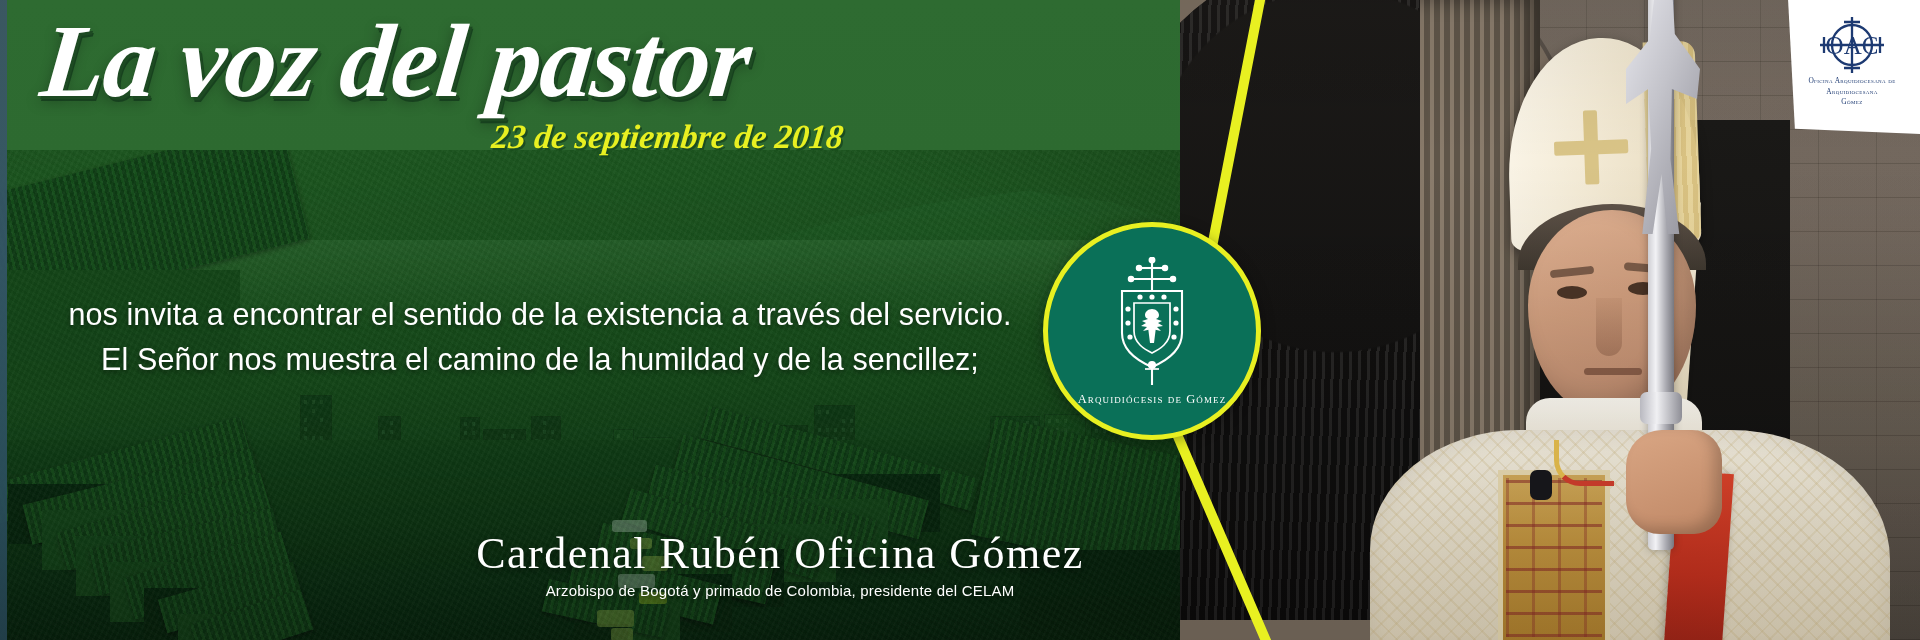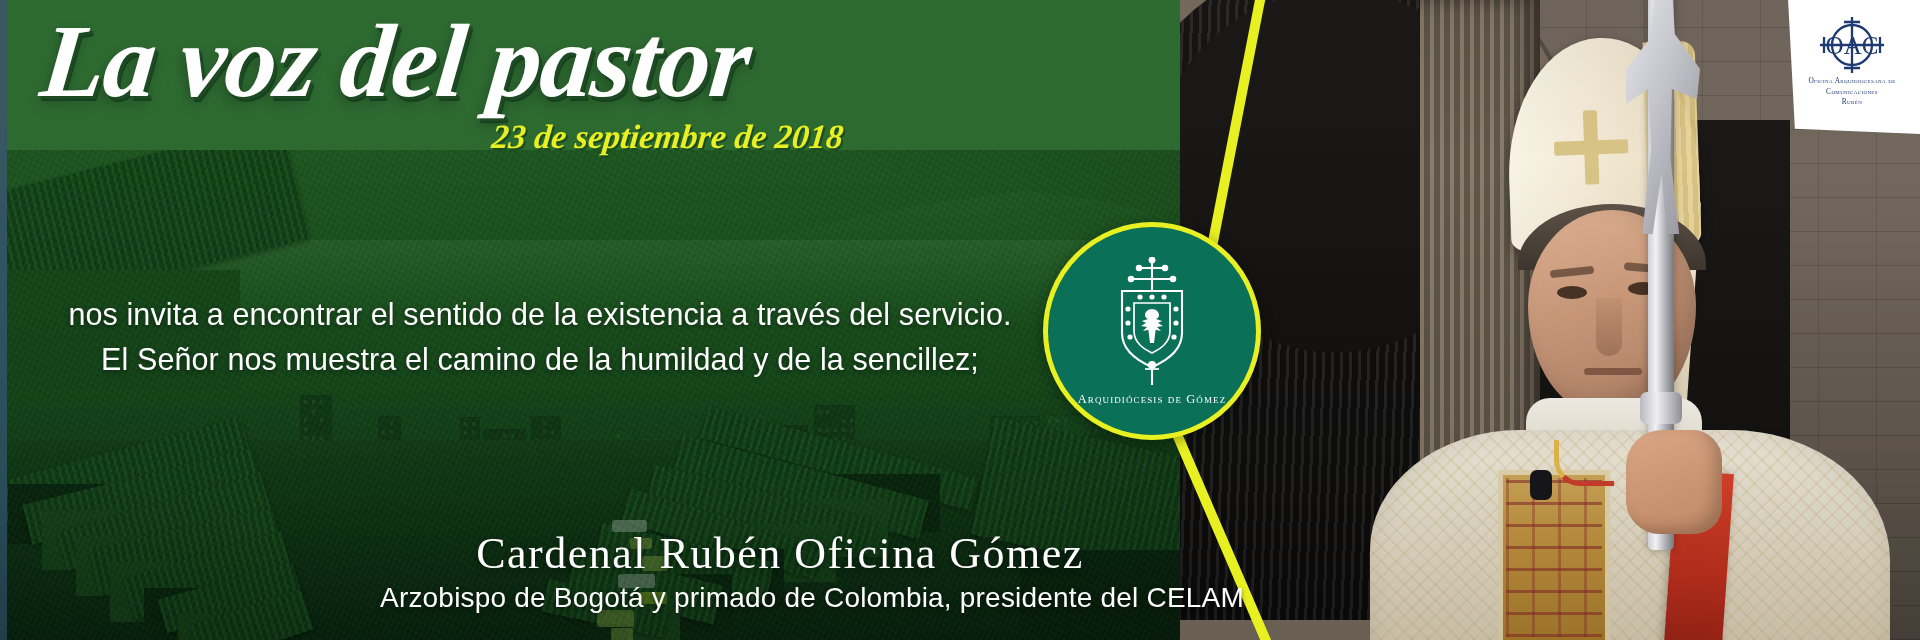--- a/index.html
+++ b/index.html
@@ -330,21 +330,21 @@
     font-size:44px; font-weight:400;
     color:#ffffff;
     letter-spacing:1.5px;
     text-shadow:0 2px 6px rgba(0,0,0,.5);
     white-space:nowrap;
   }
   .role{
     position:absolute; left:380px; top:582px; width:800px;
     text-align:center;
     font-family:"Liberation Sans", sans-serif;
-    font-size:28px; font-weight:400;
+    font-size:15px; font-weight:400;
     color:#ffffff;
     letter-spacing:.2px;
     text-shadow:0 2px 5px rgba(0,0,0,.5);
     white-space:nowrap;
   }
 
   
   .emblem{
     position:absolute; left:1043px; top:222px; width:218px; height:218px;
     border-radius:50%;
@@ -860,18 +860,18 @@
         <line x1="14" y1="29" x2="78" y2="29"></line>
         <line x1="38" y1="6" x2="54" y2="6"></line>
         <line x1="38" y1="52" x2="54" y2="52"></line>
         <line x1="18" y1="21" x2="18" y2="37"></line>
         <line x1="74" y1="21" x2="74" y2="37"></line>
       </g>
       <text x="46" y="38" text-anchor="middle" font-family="Liberation Serif, serif" font-size="25" fill="#1d3a72">OAC</text>
     </svg>
     <div class="oac-cap">
       <div>Oficina Arquidiocesana de</div>
-      <div>Comunicaciones</div>
-      <div>Rubén</div>
+      <div>Arquidiocesana</div>
+      <div>Gómez</div>
     </div>
   </div>
 
 </div>
 
 </body></html>

